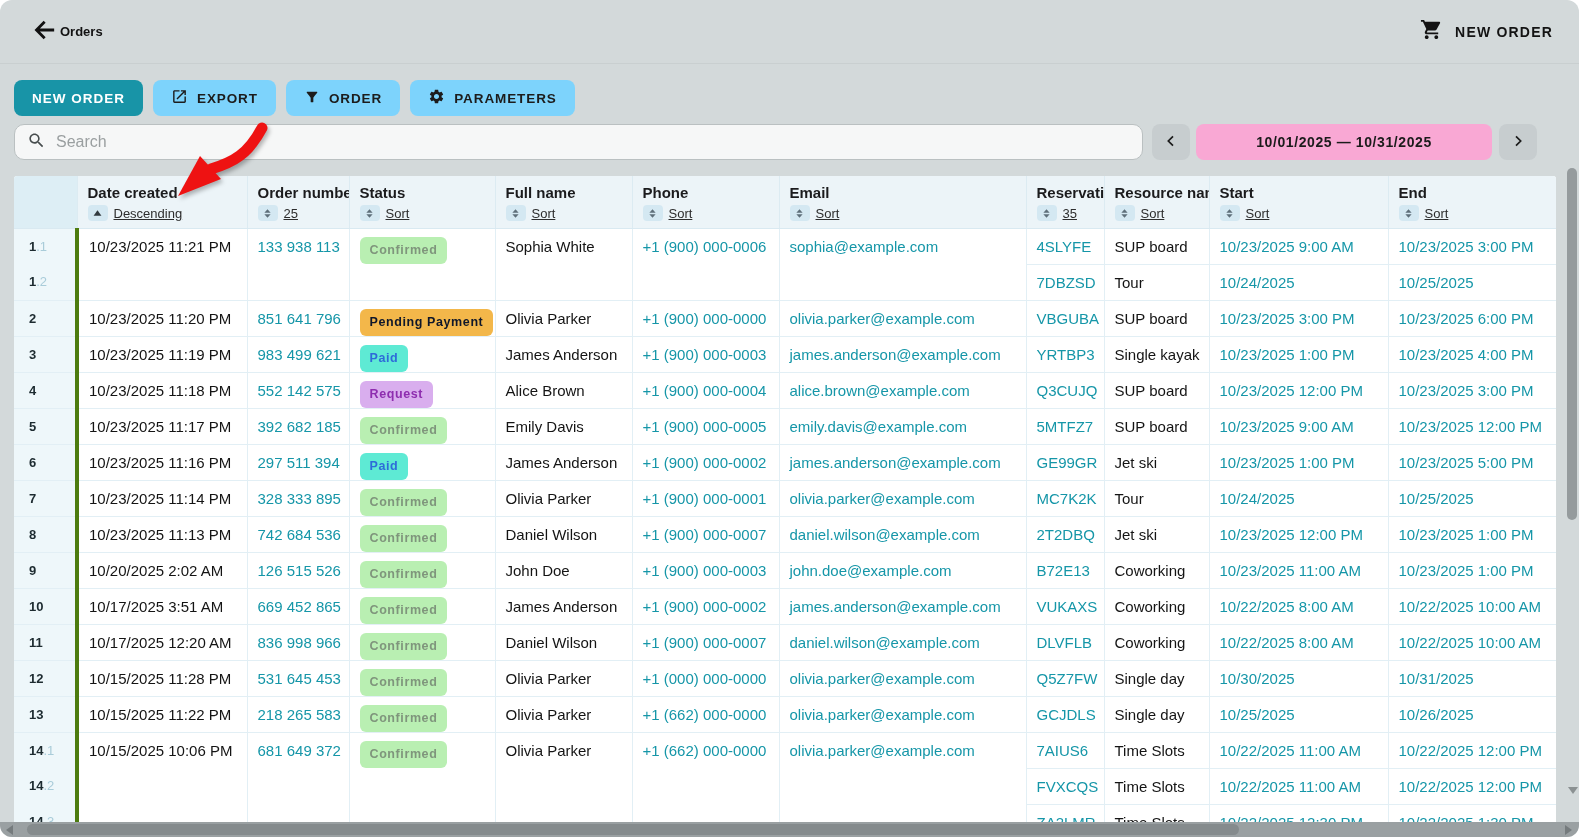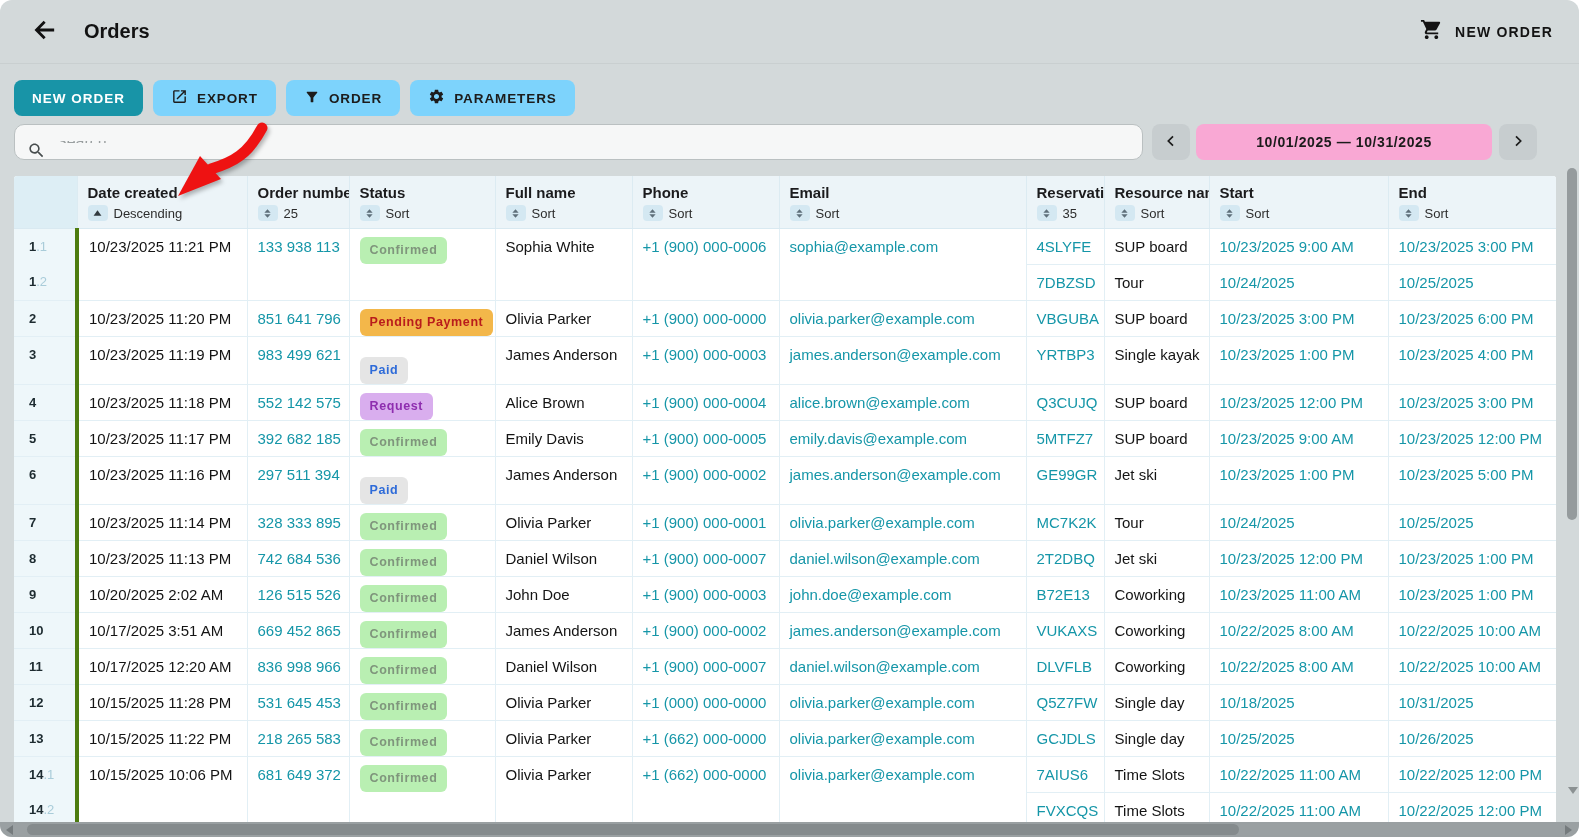--- a/index.html
+++ b/index.html
@@ -2,69 +2,69 @@
 <html><head>
 <meta charset="utf-8">
 <style>
   * { margin:0; padding:0; box-sizing:border-box; }
   html,body { background:#ffffff; font-family:"Liberation Sans", sans-serif; }
   .app { position:relative; width:1579px; height:837px; background:#d3d9da; border-radius:12px; overflow:hidden; }
 
   
   .topbar { position:absolute; top:0; left:0; right:0; height:64px; display:flex; align-items:center; padding:0 26px; border-bottom:1px solid #c9cfd0; }
   .back-btn { width:34px; height:34px; display:flex; align-items:center; justify-content:center; cursor:pointer; }
-  .page-title { margin-left:24px; font-size:20px; font-weight:bold; color:#121212; }
+  .page-title { font-size:13px; font-weight:bold; color:#121212; }
   .topbar-right { margin-left:auto; display:flex; align-items:center; gap:12px; cursor:pointer; }
   .topbar-right .lbl { font-size:14px; font-weight:bold; letter-spacing:1.2px; color:#131313; }
 
   
   .toolbar { position:absolute; top:80px; left:14px; display:flex; gap:10px; }
   .btn { height:36px; display:inline-flex; align-items:center; gap:9px; padding:0 18px; border:none; border-radius:8px;
          background:#7dd3fc; color:#1c1c1c; font-family:inherit; font-size:13.5px; font-weight:bold; letter-spacing:.9px; cursor:pointer; }
   .btn svg { flex:0 0 auto; }
   .btn.primary { background:#1894a7; color:#ffffff; letter-spacing:1px; }
 
   
   .search-wrap { position:absolute; top:124px; left:14px; width:1129px; height:36px; background:#f6f7f7; border:1px solid #bac0c1;
-                 border-radius:10px; display:flex; padding:16px 12px; }
+                 border-radius:10px; display:flex; align-items:center; padding:16px 12px; }
   .search-wrap input { flex:1; border:none; outline:none; background:transparent; font-family:inherit; font-size:16px; color:#333; margin-left:10px; }
   .search-wrap input::placeholder { color:#9a9fa0; }
   .nav-btn { position:absolute; top:124px; height:36px; width:38px; background:#c7cdcf; border:none; border-radius:8px; display:flex; align-items:center; justify-content:center; cursor:pointer; }
   .nav-prev { left:1152px; }
   .nav-next { left:1499px; }
   .range-btn { position:absolute; top:124px; left:1196px; width:296px; height:36px; background:#f9a8d4; border:none; border-radius:8px;
                font-family:inherit; font-size:14px; font-weight:bold; letter-spacing:.6px; color:#1b1b1b; cursor:pointer; }
 
   
   .table-wrap { position:absolute; top:176px; left:14px; width:1542px; height:654px; background:#ffffff; overflow:hidden; border-radius:3px 3px 0 0; }
   table { border-collapse:collapse; table-layout:fixed; width:1542px; background:#fff; }
   thead th { height:52px; background:#ecf4f8; border-right:1px solid #dcebf2; border-bottom:1px solid #d9e9f1;
              vertical-align:top; text-align:left; padding:8px 0 0 10px; overflow:hidden; white-space:nowrap; }
   thead th.numh { background:#ddeef5; }
   .h-label { font-size:15px; font-weight:bold; color:#1b1b1d; }
-  .h-sort { margin-top:4px; display:flex; align-items:center; gap:6px; font-size:13px; font-weight:normal; color:#2d2d2d; cursor:pointer; }
+  .h-sort { margin-top:4px; display:flex; align-items:center; gap:6px; font-size:13px; font-weight:normal; color:#2d2d2d; cursor:pointer;text-decoration:underline; }
   .chip { width:20px; height:16px; background:#d4e8f2; border-radius:4px; display:inline-flex; align-items:center; justify-content:center; }
   .chip svg { width:11px; height:11px; }
   .chip polygon { fill:#5e6f7a; }
   .chip.active polygon { fill:#323a3f; }
 
   tbody td { height:36px; vertical-align:top; white-space:nowrap; overflow:hidden; }
   td.num { background:#eef7fa; border-right:4px solid #4d7c0f; border-bottom:1px solid #e2eff5; padding:11px 0 0 15px; font-size:13px; line-height:14px; }
   td.num.nbb { border-bottom:none; }
   .n-main { font-weight:bold; color:#1d2b30; }
   .n-sub { color:#a9ccd9; }
   td.c { border-right:1px solid #e2eff5; border-bottom:1px solid #e2eff5; padding:8px 10px 0 10px; font-size:15px; line-height:20px; }
   td.c.last { border-right:none; }
   .dark { color:#141414; }
   .teal, .teal td { color:#1596a8; }
   td.c.teal { cursor:pointer; }
   .pill { display:inline-block; padding:3px 10px 4px; border-radius:6px; font-size:12.5px; font-weight:bold; letter-spacing:.6px; }
   .st-confirmed { background:#b9efb2; color:#7f957c;text-align:center; }
-  .st-pending   { background:#f3b74a; color:#b91c1c; }
-  .st-paid      { background:#e5e5e5; color:#2e6bd9;margin-top:12px; }
+  .st-pending   { background:#f3b74a; color:#0f172a; }
+  .st-paid      { background:#5eead4; color:#2e6bd9; }
   .st-request   { background:#d9aeee; color:#8e2daf; }
 
   
   .annot { position:absolute; left:150px; top:110px; width:150px; height:105px; pointer-events:none; filter:drop-shadow(2px 3px 2px rgba(0,0,0,.28)); }
 
   
   .vscroll { position:absolute; top:166px; right:1px; width:13px; height:650px; }
   .vthumb { position:absolute; top:2px; left:2px; width:10px; height:352px; background:#959b9d; border-radius:5px; }
   .v-arrow { position:absolute; bottom:22px; left:3px; width:0; height:0; border-left:5px solid transparent; border-right:5px solid transparent; border-top:7px solid #8b9192; }
   .hscroll { position:absolute; left:0; bottom:0; width:1579px; height:15px; background:#9aa0a2; }
@@ -429,21 +429,21 @@
           <tr>
             <td class="num"><span class="n-main">12</span></td>
             <td class="c dark" rowspan="1">10/15/2025 11:28 PM</td>
             <td class="c teal" rowspan="1">531 645 453</td>
             <td class="c" rowspan="1"><span class="pill st-confirmed">Confirmed</span></td>
             <td class="c dark" rowspan="1">Olivia Parker</td>
             <td class="c teal" rowspan="1">+1 (000) 000-0000</td>
             <td class="c teal" rowspan="1">olivia.parker@example.com</td>
             <td class="c teal">Q5Z7FW</td>
             <td class="c dark">Single day</td>
-            <td class="c teal">10/18/2025</td>
+            <td class="c teal">10/30/2025</td>
             <td class="c teal last">10/31/2025</td>
           </tr>
           <tr>
             <td class="num"><span class="n-main">13</span></td>
             <td class="c dark" rowspan="1">10/15/2025 11:22 PM</td>
             <td class="c teal" rowspan="1">218 265 583</td>
             <td class="c" rowspan="1"><span class="pill st-confirmed">Confirmed</span></td>
             <td class="c dark" rowspan="1">Olivia Parker</td>
             <td class="c teal" rowspan="1">+1 (662) 000-0000</td>
             <td class="c teal" rowspan="1">olivia.parker@example.com</td>

